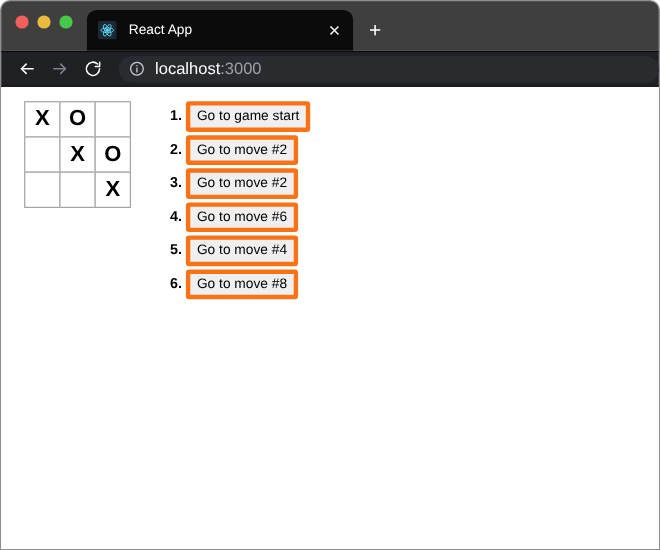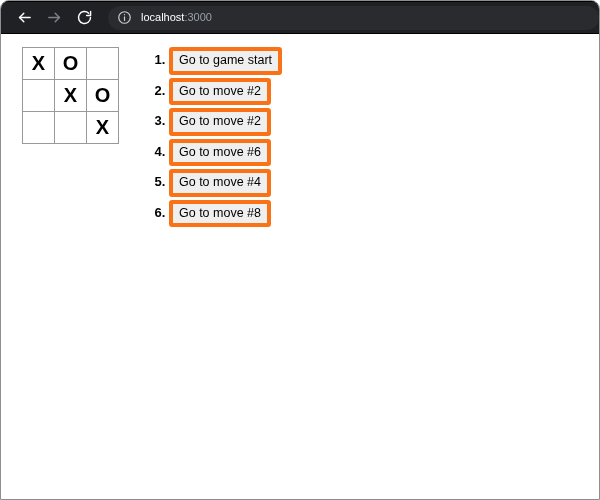--- a/index.html
+++ b/index.html
@@ -149,21 +149,21 @@
     min-width: 0;
   }
   .omnibox-icon {
     width: 15px;
     height: 15px;
     flex: 0 0 auto;
     margin-right: 9px;
     display: block;
   }
   .omnibox-url {
-    font-size: 11px;
+    font-size: 15px;
     color: #9aa0a6;
     white-space: nowrap;
     overflow: hidden;
     line-height: 1;
   }
   .omnibox-url .host { color: #ffffff; }
 
   
   .viewport {
     flex: 1 1 auto;
@@ -248,20 +248,46 @@
     margin: 0;
     cursor: pointer;
     white-space: nowrap;
   }
 </style>
 </head>
 <body>
 
 <div class="browser-window">
 
+  <div class="tabstrip">
+
+    <div class="traffic-lights">
+      <span class="light light-close"></span>
+      <span class="light light-min"></span>
+      <span class="light light-max"></span>
+    </div>
+
+    <div class="tab">
+      <span class="tab-favicon">
+        <svg viewBox="0 0 24 24" width="17" height="17" aria-hidden="true">
+          <rect x="0" y="0" width="24" height="24" rx="3" fill="#1b2b33"></rect>
+          <g transform="translate(12,12)">
+            <circle r="2.1" fill="#61dafb"></circle>
+            <ellipse rx="8.2" ry="3.1" fill="none" stroke="#61dafb" stroke-width="1.1"></ellipse>
+            <ellipse rx="8.2" ry="3.1" fill="none" stroke="#61dafb" stroke-width="1.1" transform="rotate(60)"></ellipse>
+            <ellipse rx="8.2" ry="3.1" fill="none" stroke="#61dafb" stroke-width="1.1" transform="rotate(120)"></ellipse>
+          </g>
+        </svg>
+      </span>
+      <span class="tab-title">React App</span>
+      <span class="tab-close">✕</span>
+    </div>
+
+    <div class="new-tab">+</div>
+  </div>
 
   <div class="navbar">
 
     <div class="nav-btn">
       <svg width="17" height="17" viewBox="0 0 24 24" fill="none" stroke="#ffffff" stroke-width="2" stroke-linecap="round" stroke-linejoin="round">
         <line x1="20" y1="12" x2="5" y2="12"></line>
         <polyline points="11,18 5,12 11,6"></polyline>
       </svg>
     </div>
 

